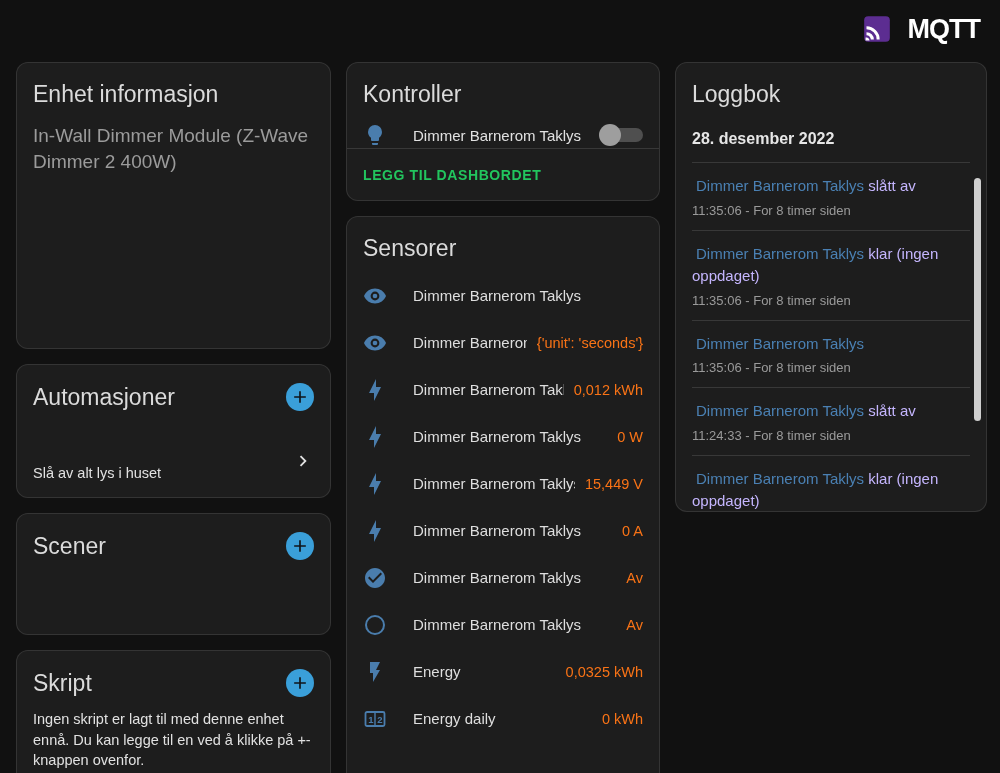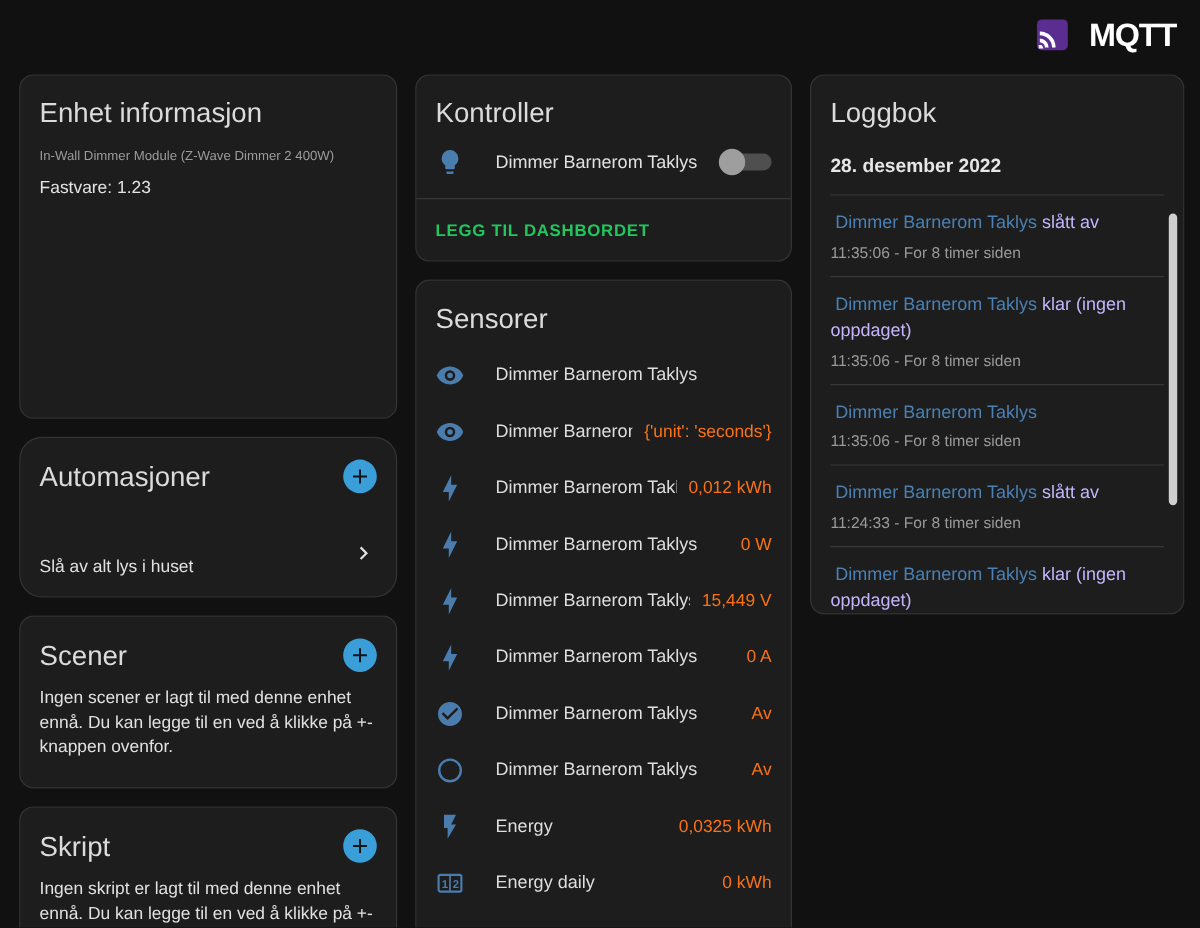--- a/index.html
+++ b/index.html
@@ -31,46 +31,46 @@
     border:1px solid rgba(255,255,255,0.10);
     border-radius:12px;
     position:relative;
   }
   .card-title { font-size:23px; font-weight:400; color:#dbdbdb; }
 
   
   .card-device { height:287px; display:flex; flex-direction:column; }
   .card-device .body { padding:18px 16px 0 16px; }
   .card-device .card-title { margin-bottom:15px; }
-  .muted { color:#9b9b9b; font-size:11px; line-height:1.38; }
+  .muted { color:#9b9b9b; font-size:19px; line-height:1.38; }
   .firmware { margin-top:11px; font-size:14.5px; color:#e3e3e3; }
   .card-footer {
     margin-top:auto; height:54px; display:flex; align-items:center;
     justify-content:space-between; padding:0 16px; border-top:1px solid rgba(255,255,255,0.12);
   }
   .text-button { color:#22c55e; font-size:14px; font-weight:700; letter-spacing:.6px; cursor:pointer; background:none; border:none; font-family:inherit; }
   .icon-btn { background:none; border:none; cursor:pointer; display:flex; align-items:center; }
 
   
   .card-pad { padding:18px 16px 16px 16px; }
   .hdr-row { display:flex; align-items:center; justify-content:space-between; }
   .plus-btn {
     width:28px; height:28px; border-radius:50%; background:#3a9fd9; border:none; cursor:pointer;
     display:flex; align-items:center; justify-content:center; padding:0;
   }
   .plus-btn svg { width:20px; height:20px; fill:#10151a; }
-  .card-autom { height:134px;border-radius:19px; }
+  .card-autom { height:134px; }
   .autom-row { margin-top:30px; display:flex; align-items:center; justify-content:space-between; cursor:pointer; }
   .autom-label { font-size:14.5px; color:#e1e1e1;margin-top:24px; }
   .empty-text { margin-top:12px; font-size:14.5px; line-height:1.42; color:#e1e1e1; }
-  .card-scener { height:144px; }
+  .card-scener { height:122px; }
   .card-skript { height:145px; }
 
   
-  .card-controls { height:156px; display:flex; flex-direction:column; }
+  .card-controls { height:139px; display:flex; flex-direction:column; }
   .card-controls .body { padding:18px 16px 0 16px; }
   .ctl-row { margin-top:15px; display:flex; align-items:center; }
   .state-icon { width:24px; height:24px; color:#4a7dad; flex:none; }
   .ctl-name { margin-left:26px; font-size:15px; color:#e1e1e1; flex:1; }
   .toggle { width:44px; height:22px; position:relative; cursor:pointer; flex:none; }
   .toggle .track { position:absolute; left:6px; top:4px; width:38px; height:14px; border-radius:7px; background:#4f4f4f; }
   .toggle .knob { position:absolute; left:0; top:0; width:22px; height:22px; border-radius:50%; background:#9e9e9e; }
   .card-controls .card-footer { justify-content:flex-start; height:52px; }
 
   
@@ -110,21 +110,20 @@
 </div>
 
 <div class="main">
 
   <div class="col">
 
     <div class="card card-device">
       <div class="body">
         <div class="card-title">Enhet informasjon</div>
         <div class="muted">In-Wall Dimmer Module (Z-Wave Dimmer 2 400W)</div>
-        <div class="firmware">Fastvare: 1.23</div>
       </div>
     </div>
 
     <div class="card card-autom card-pad">
       <div class="hdr-row">
         <div class="card-title">Automasjoner</div>
         <button class="plus-btn">
           <svg viewBox="0 0 24 24">
               <path d="M19,13H13V19H11V13H5V11H11V5H13V11H19V13Z"></path>
             </svg>
@@ -140,21 +139,20 @@
 
     <div class="card card-scener card-pad">
       <div class="hdr-row">
         <div class="card-title">Scener</div>
         <button class="plus-btn">
           <svg viewBox="0 0 24 24">
               <path d="M19,13H13V19H11V13H5V11H11V5H13V11H19V13Z"></path>
             </svg>
         </button>
       </div>
-      <div class="empty-text">Ingen scener er lagt til med denne enhet ennå. Du kan legge til en ved å klikke på +-knappen ovenfor.</div>
     </div>
 
     <div class="card card-skript card-pad">
       <div class="hdr-row">
         <div class="card-title">Skript</div>
         <button class="plus-btn">
           <svg viewBox="0 0 24 24">
               <path d="M19,13H13V19H11V13H5V11H11V5H13V11H19V13Z"></path>
             </svg>
         </button>

